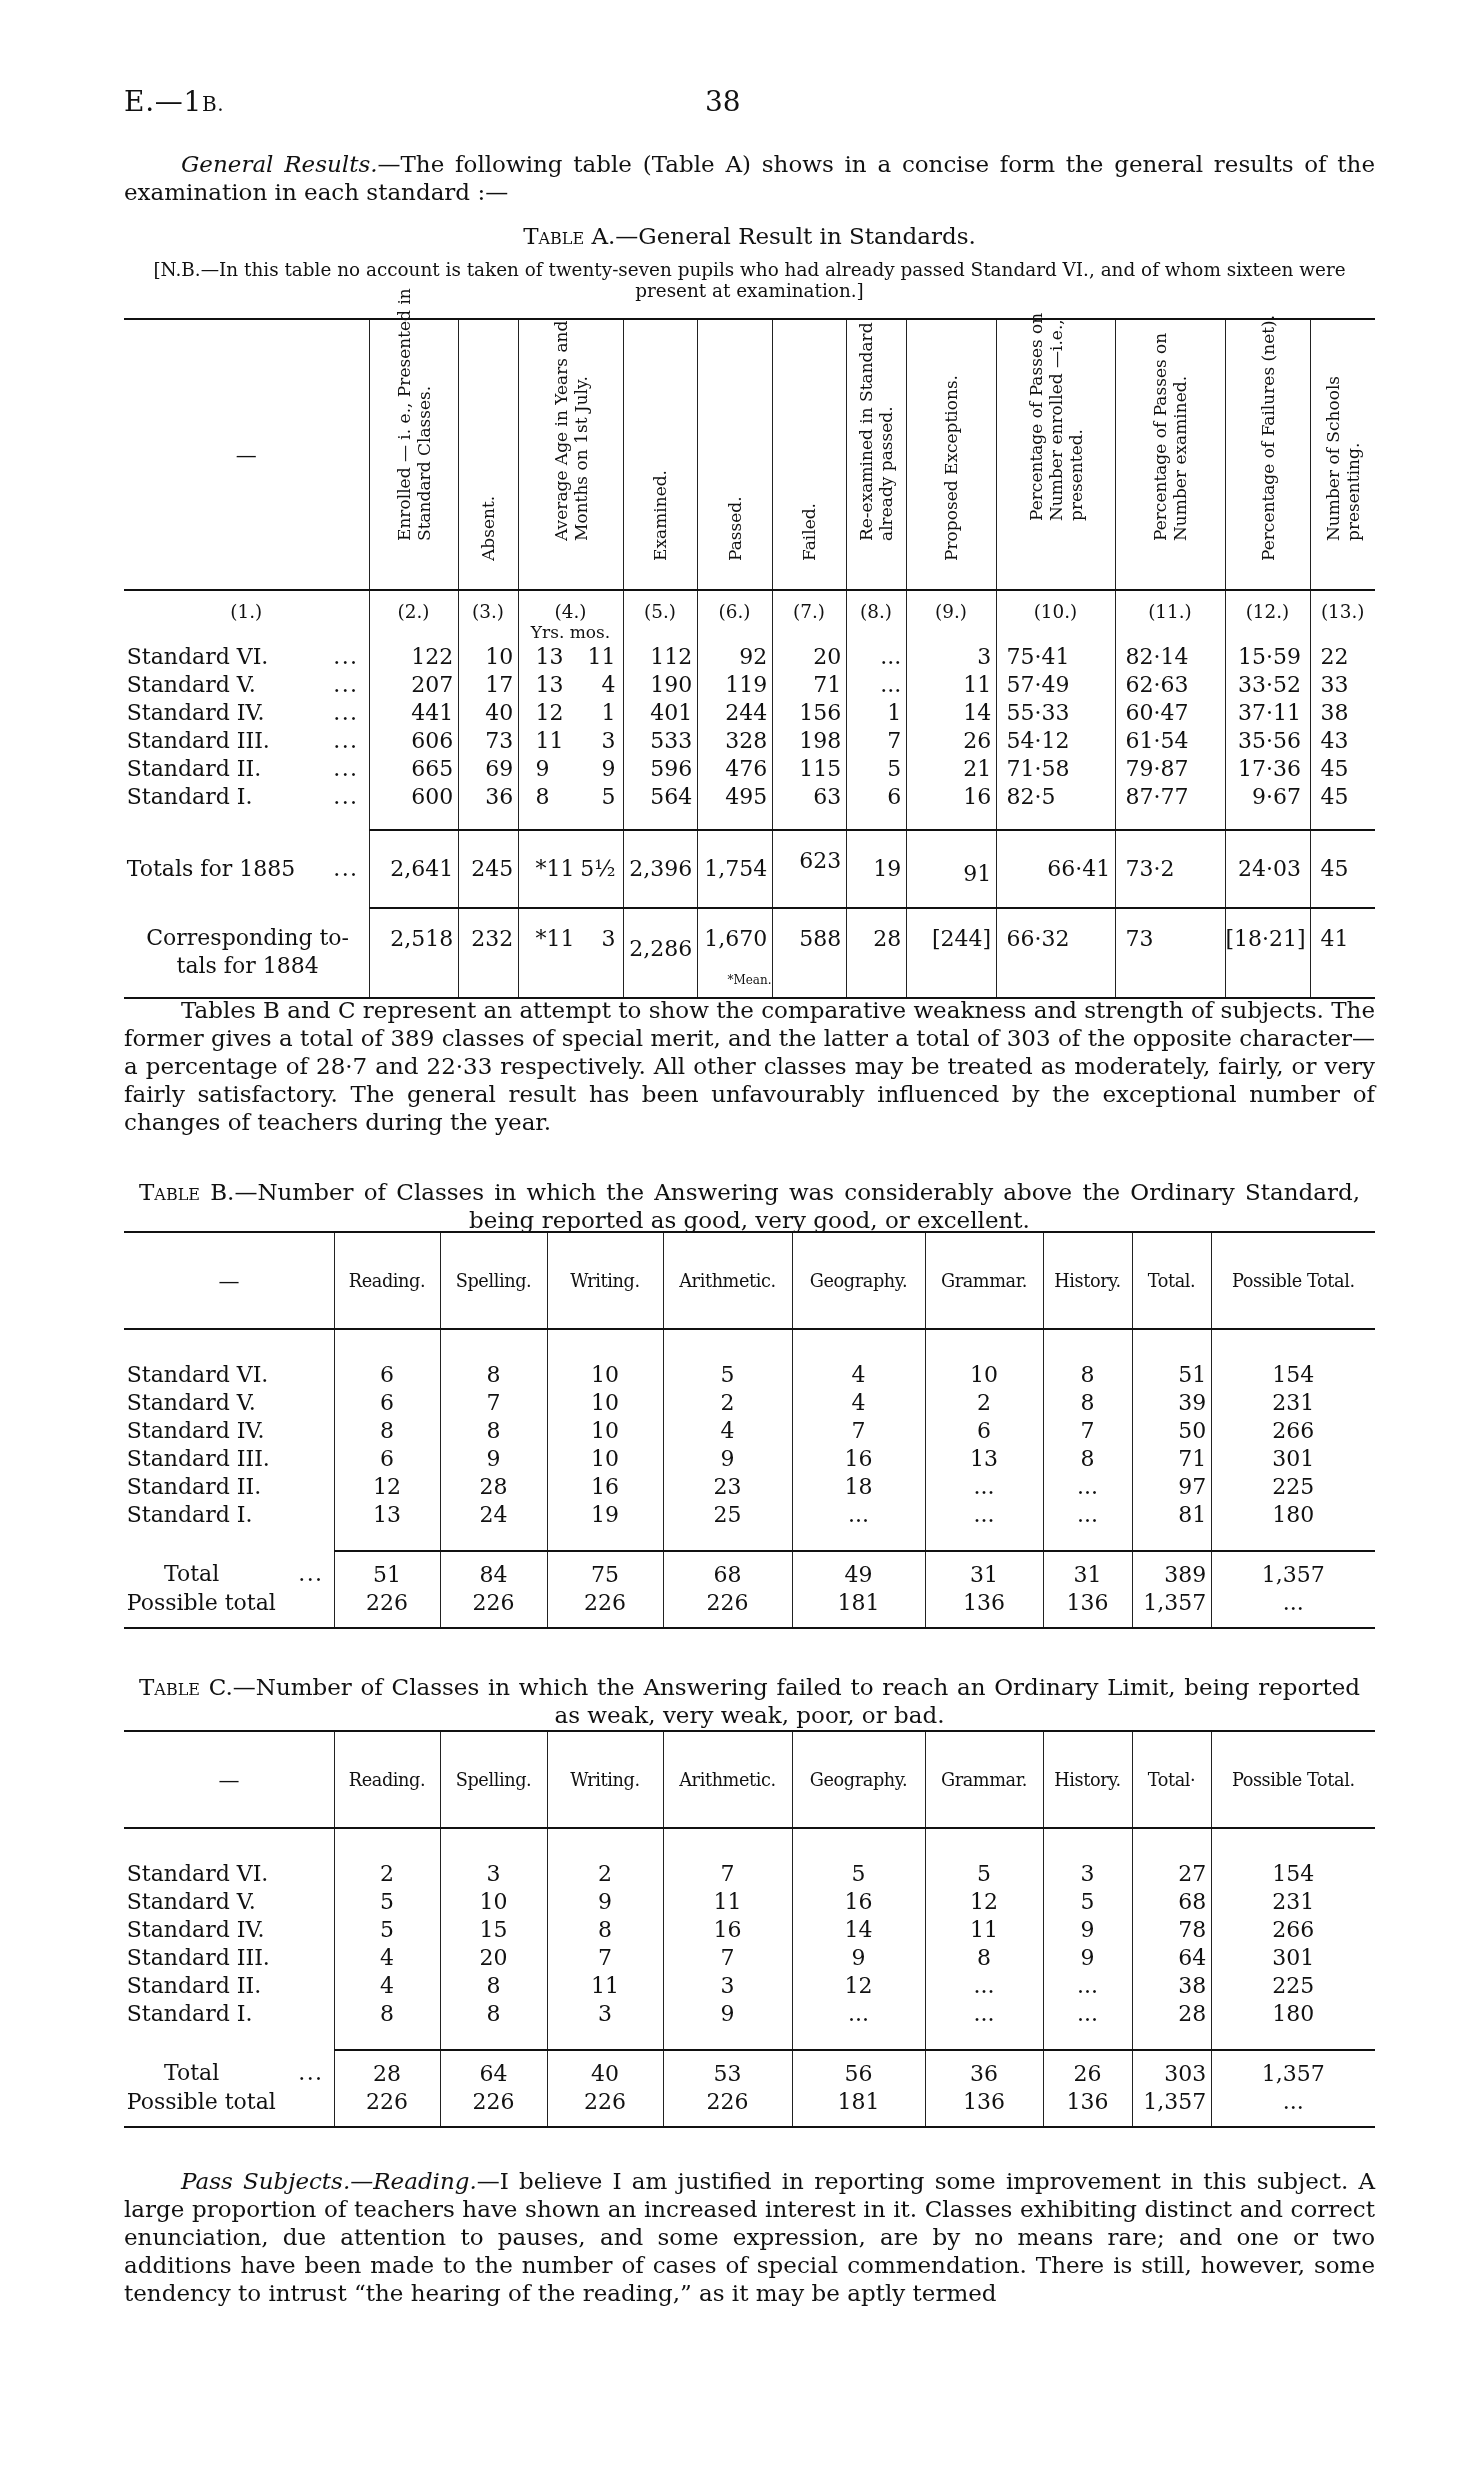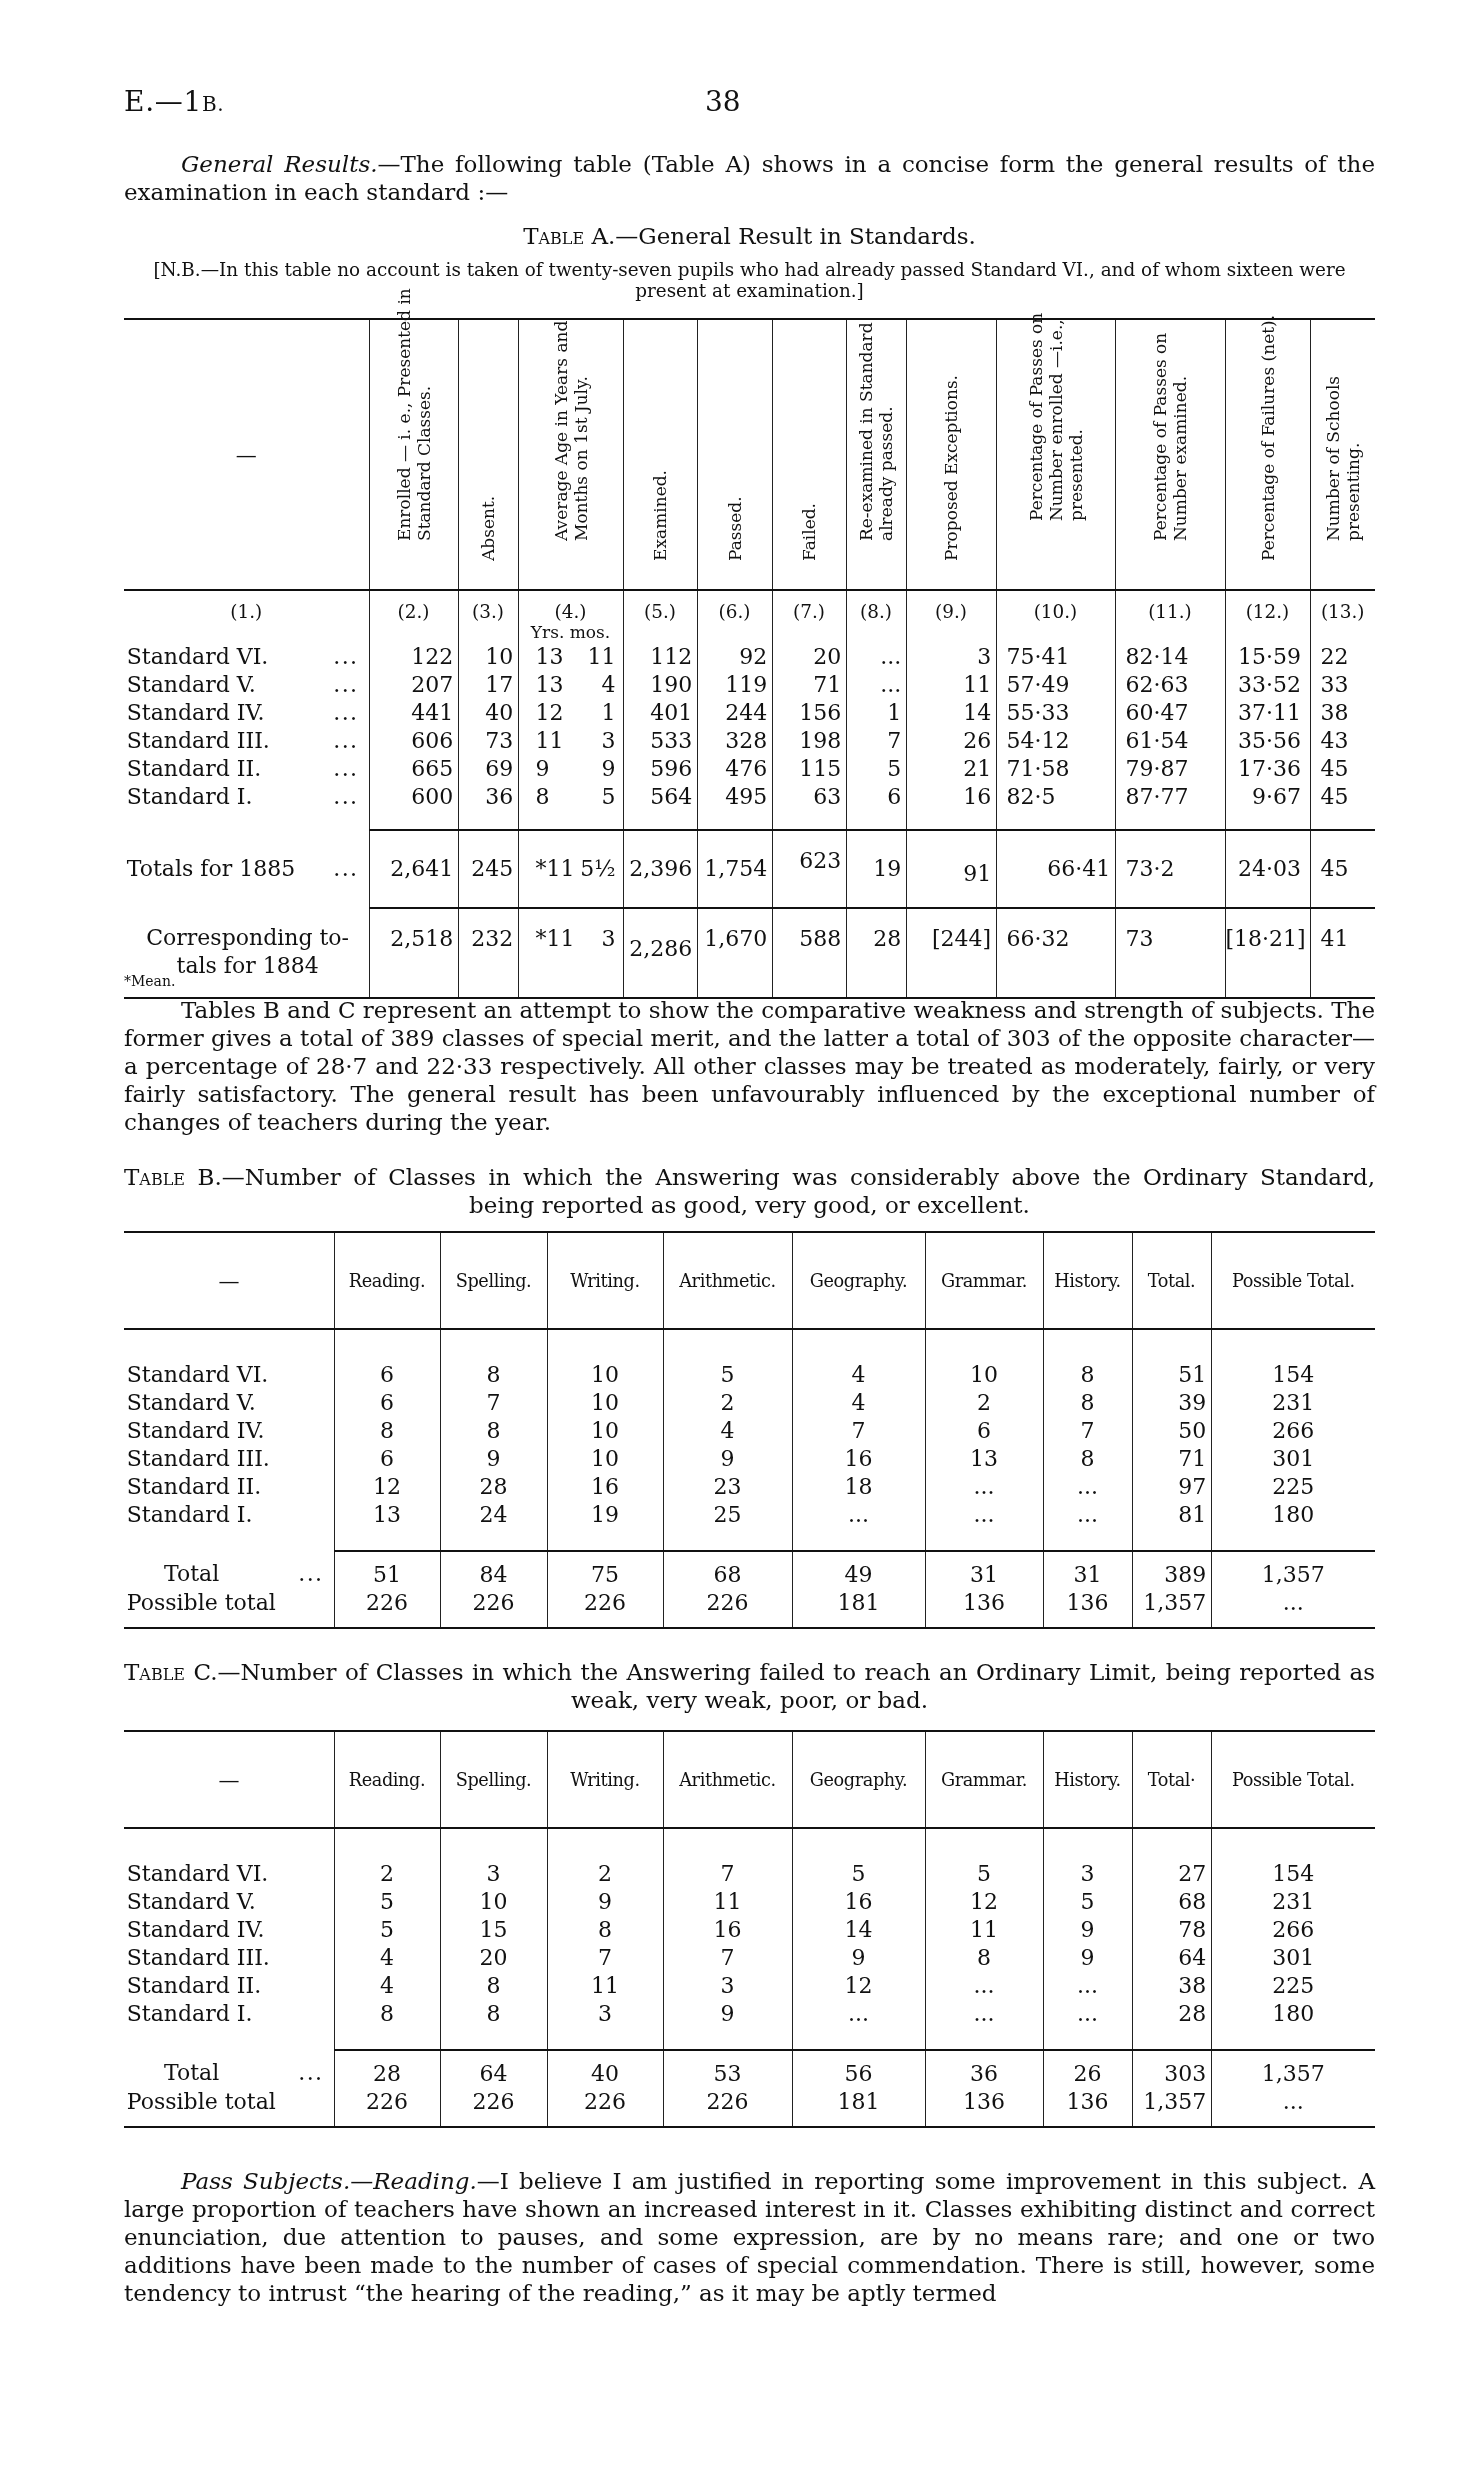--- a/index.html
+++ b/index.html
@@ -32,25 +32,25 @@
   .rotwrap { position: absolute; left: 50%; bottom: 8.5px; width: 255px; transform-origin: 0 0; transform: rotate(-90deg) translate(0, -50%); text-align: left; font-size: 17px; line-height: 20px; font-family: "DejaVu Serif", serif; }
   .tA td { font-size: 22px; line-height: 28px; border-left: 1.4px solid #222; text-align: right; padding-right: 4.3px; white-space: nowrap; }
   .tA td.lab { border-left: none; text-align: left; padding-left: 2.8px; padding-right: 0; }
   .tA tr.colnum td { text-align: center; padding: 10px 0 0 0; font-size: 18.4px; line-height: 21px; vertical-align: top; height: 35px; }
   .tA tr.colnum td.lab { text-align: center; }
   .tA tr.rule td { border-top: 2.1px solid #111; }
   .tA tr.gap td { height: 18.4px; }
   .tA .age { display: flex; justify-content: space-between; padding: 0 7px 0 17px; }
   .tA .yrs { font-size: 17px; text-align: center; padding: 0; }
   .dots { float: right; padding-right: 10px; letter-spacing: 1.4px; }
-  .mean { position: absolute; top: 973px; left: 0; width: 1251px; font-size: 14px; }
+  .mean { position: absolute; top: 973px; left: 0; width: 1251px; text-align: center; font-size: 12px; }
   .para2 { position: absolute; top: 996px; left: 0; width: 1251px; }
 
   .capB { position: absolute; top: 1163px; left: 0; width: 1251px; }
-  .capB p, .capC p { margin: 0; font-size: 23px; line-height: 28px; text-align: justify; text-align-last: center; }
+  .capB p, .capC p { margin: 15px; font-size: 23px; line-height: 28px; text-align: justify; text-align-last: center; }
 
   
   .tBC { position: absolute; left: 0; width: 1251px; border-top: 2.8px solid #111; border-bottom: 2.8px solid #111; }
   .tBC th { font-size: 17.7px; height: 95px; border-left: 1.4px solid #222; border-bottom: 2.8px solid #111; white-space: nowrap; letter-spacing: -0.4px; }
   .tBC th.stub { border-left: none; font-size: 21px; }
   .tBC td { font-size: 22px; line-height: 28px; border-left: 1.4px solid #222; text-align: center; white-space: nowrap; }
   .tBC td.lab { border-left: none; text-align: left; padding-left: 2.8px; }
   .tBC td.r { text-align: right; padding-right: 4.3px; }
   .tBC tr.first td { padding-top: 31px; }
   .tBC tr.spacer td { height: 21px; }

